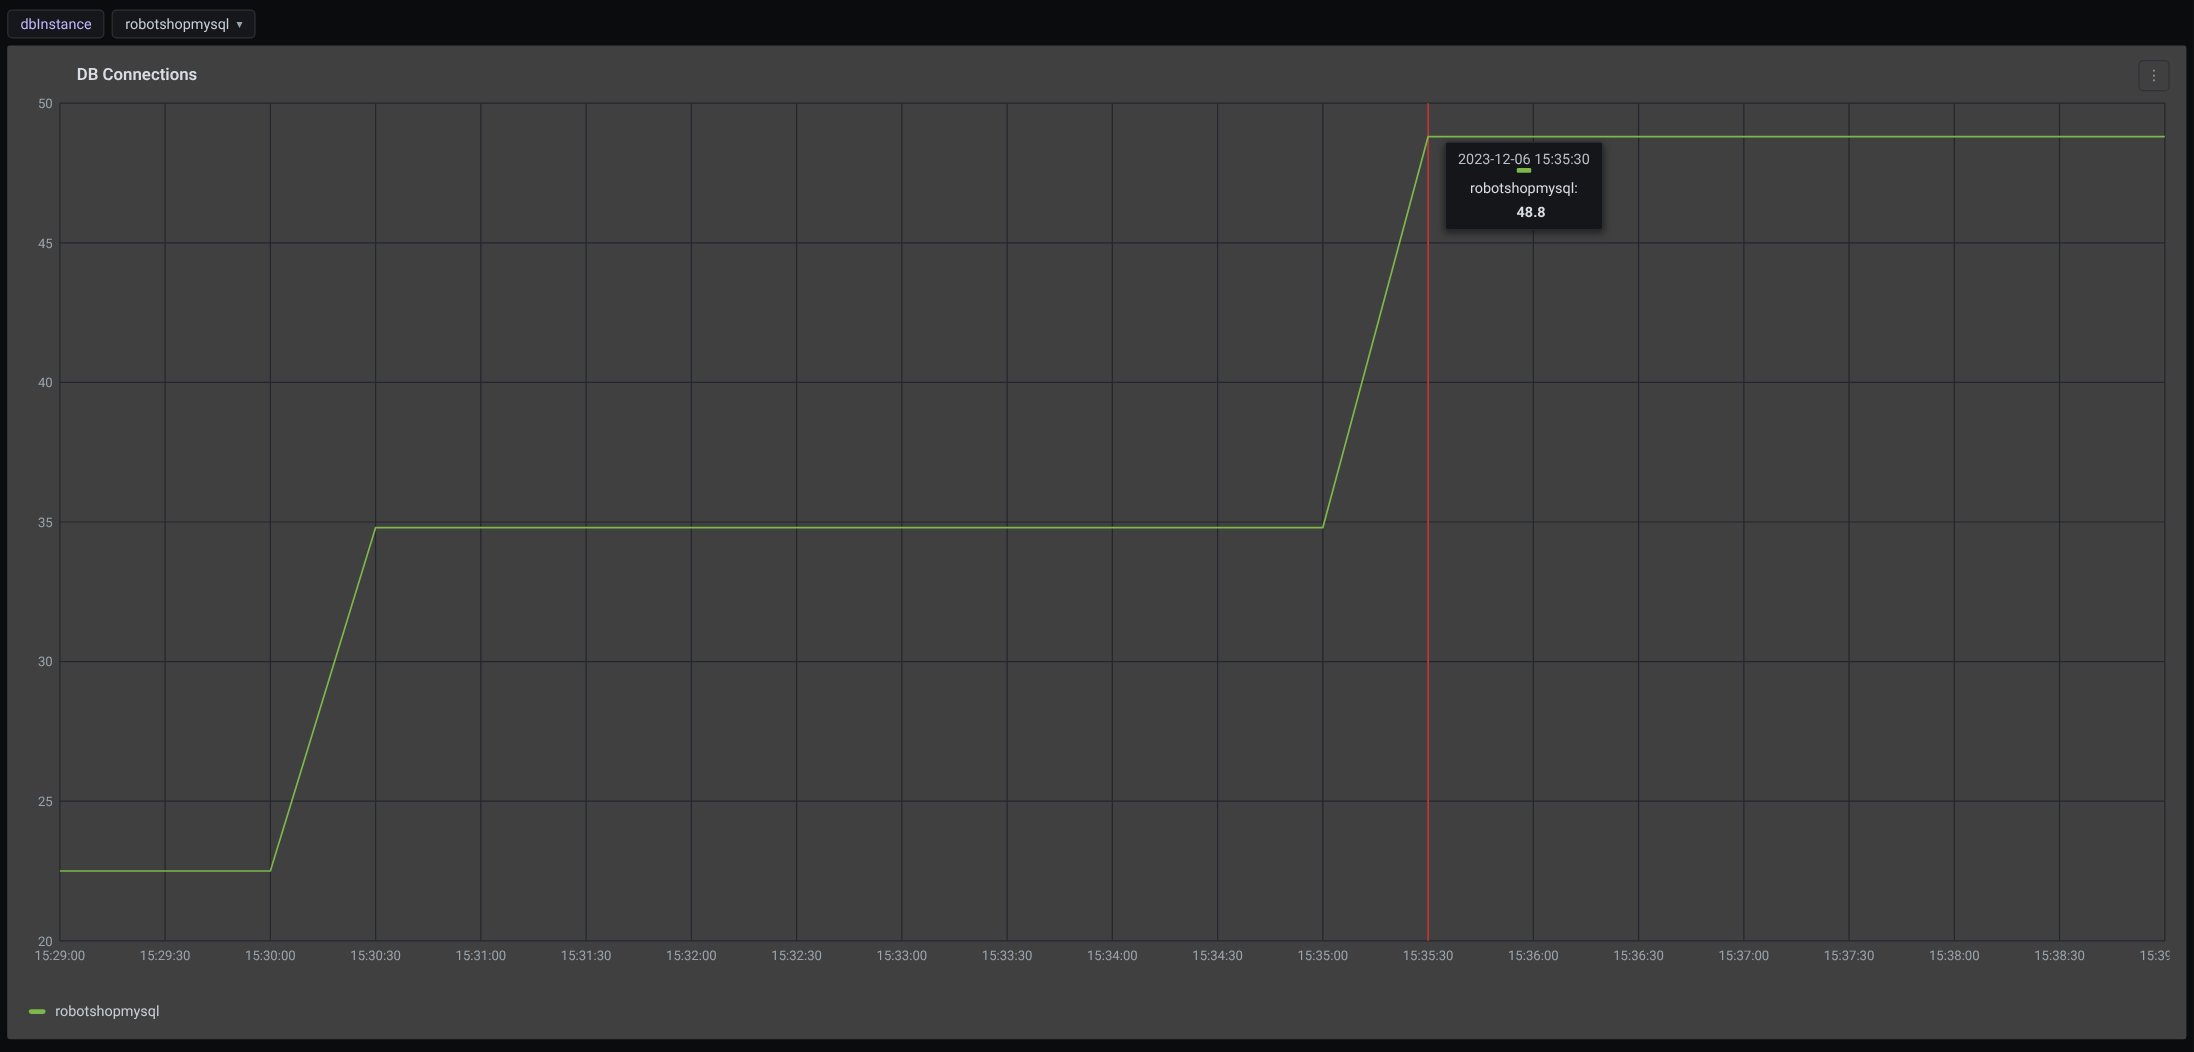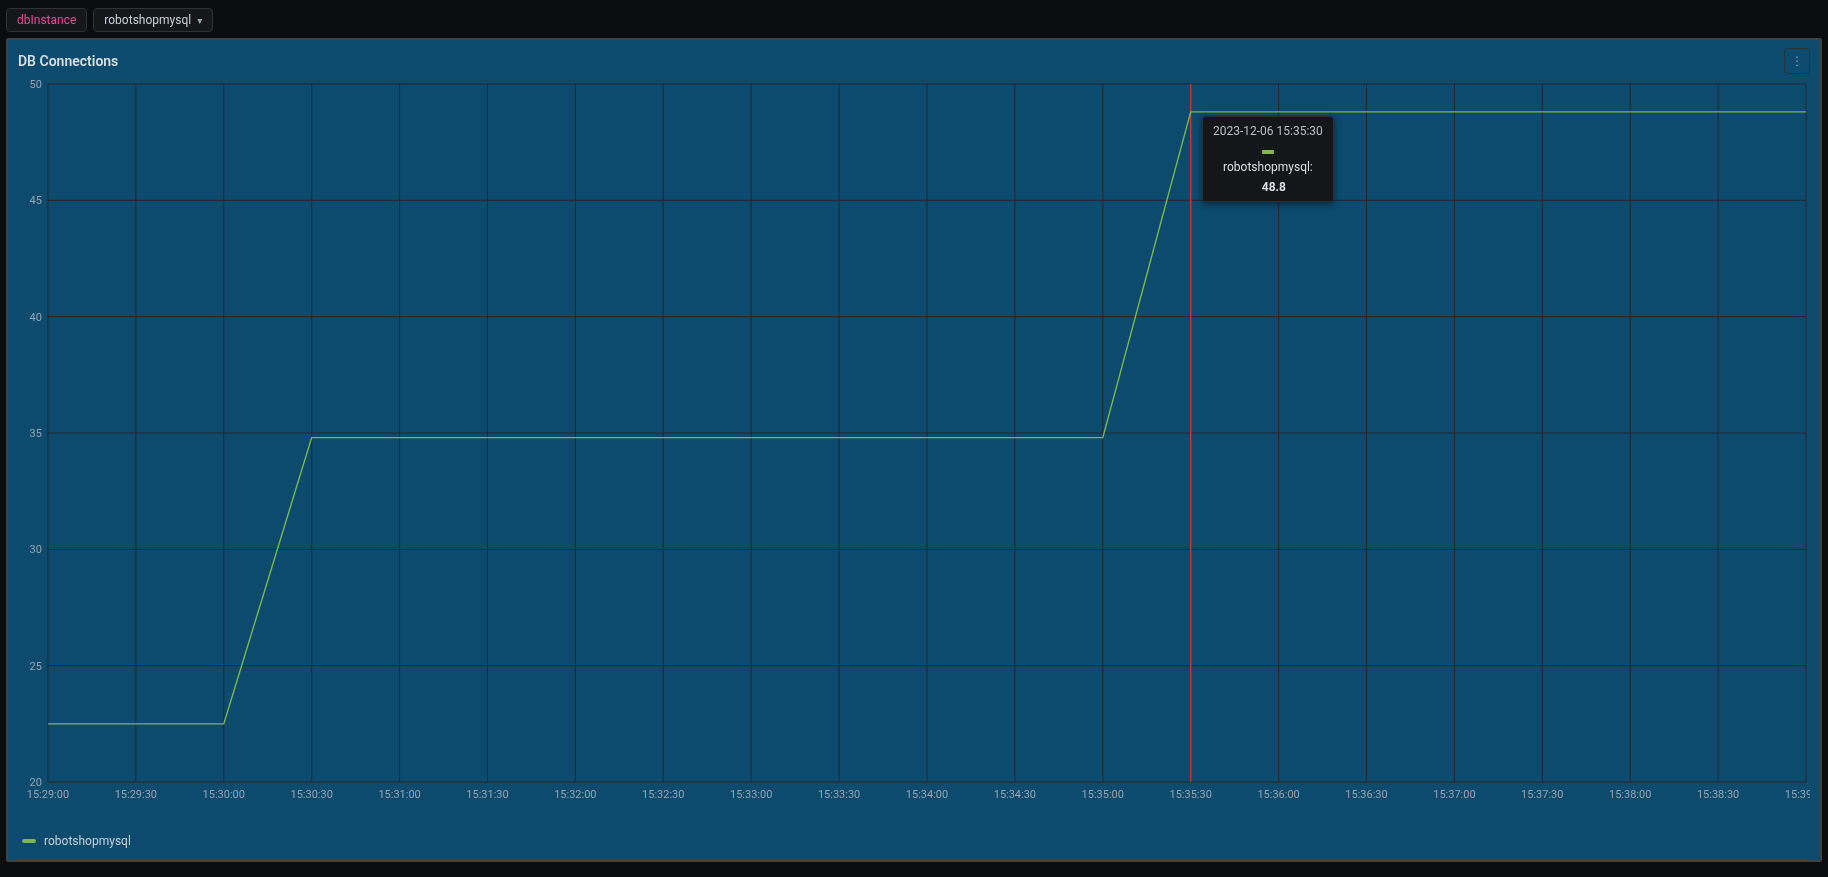--- a/index.html
+++ b/index.html
@@ -22,30 +22,31 @@
   .pill {
     border: 1px solid #2d3138;
     background: #15171b;
     border-radius: 4px;
     padding: 4px 10px;
     display: inline-flex;
     align-items: center;
     gap: 6px;
     cursor: pointer;
   }
-  .pill-key { color: #ec4899; }
+  .pill-key { color: #c4b5fd; }
   .pill-val { color: #c7d0d9; }
   .chev { color: #9aa4ad; font-size: 10px; }
   .panel {
-    border: 2px solid #404040;
+    border: 4px solid #404040;
     border-radius: 2px;
     margin: 0 6px;
     height: 820px;
     position: relative;
-    background: #0c4a6e;
+    background: #404040;
+    padding-left: 44px;
   }
   .panel-head {
     display: flex;
     justify-content: space-between;
     align-items: center;
     padding: 8px 10px 4px 10px;
   }
   .panel-title {
     color: #d8dee4;
     font-size: 14px;
@@ -94,21 +95,21 @@
     background: #14161a;
     border: 1px solid #2a2e35;
     border-radius: 3px;
     padding: 7px 10px;
     color: #d8dee4;
     font-size: 12px;
     pointer-events: none;
     box-shadow: 0 2px 6px rgba(0,0,0,0.5);
     white-space: nowrap;
   }
-  .tooltip .tt-time { color: #b7bfc7; margin-bottom: 12px; text-align: right; }
+  .tooltip .tt-time { color: #b7bfc7; margin-bottom: 0; text-align: right; }
   .tooltip .tt-row { display: flex; align-items: center; gap: 6px; flex-direction: column; }
   .tooltip .tt-val { font-weight: 700; margin-left: 12px; }
   .tt-sw { width: 12px; height: 4px; background: #7db84a; border-radius: 1px; display: inline-block; }
 </style>
 </head>
 <body>
 
 <div class="top-bar">
   <div class="pill">
     <span class="pill-key">dbInstance</span>

